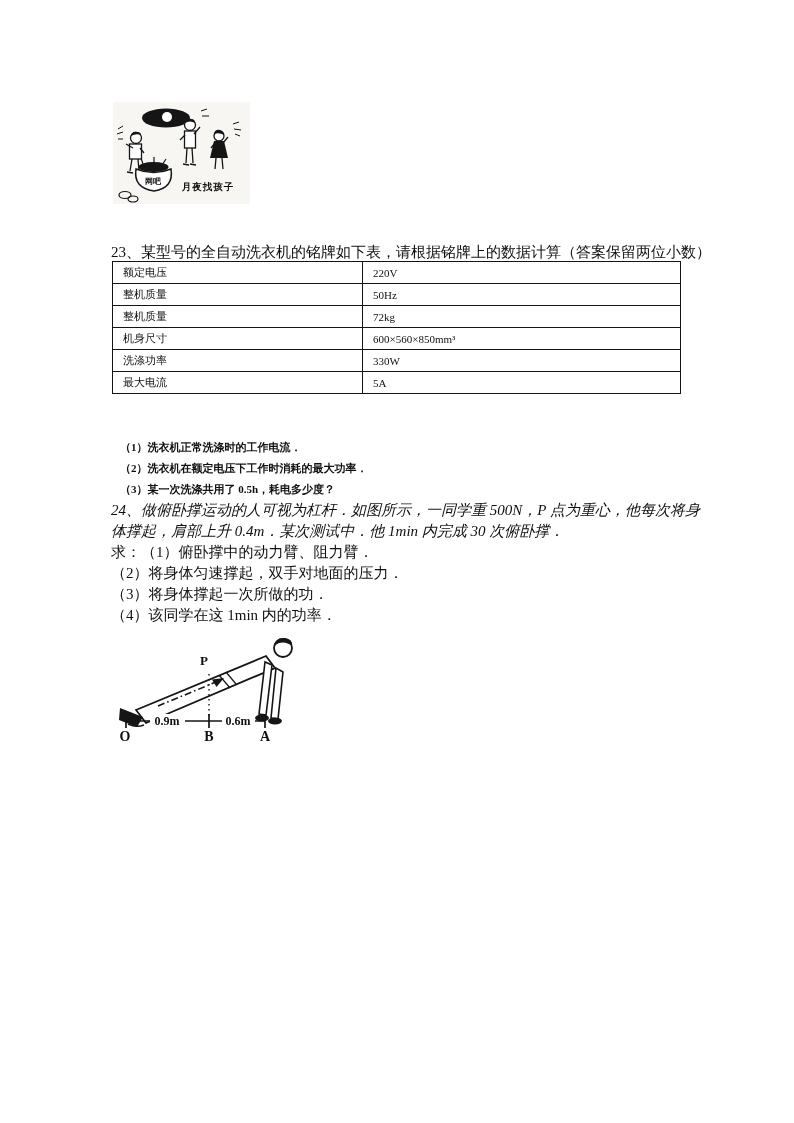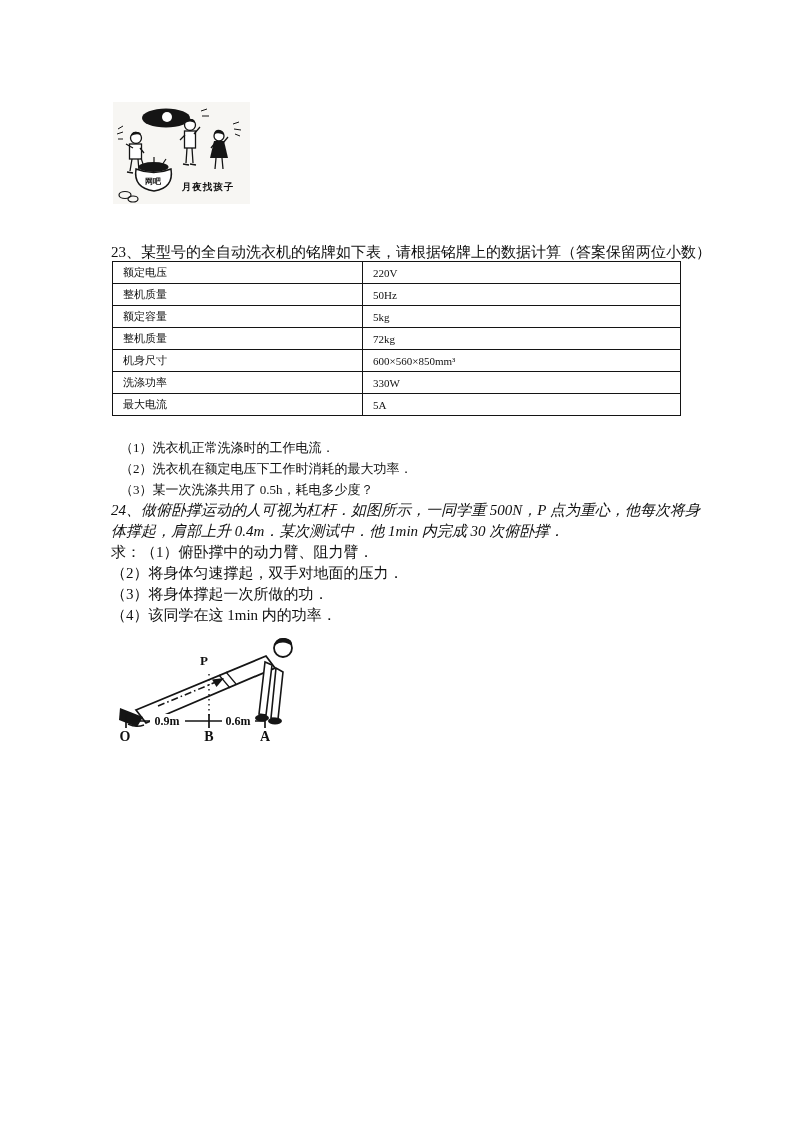--- a/index.html
+++ b/index.html
@@ -30,21 +30,21 @@
     font-size: 11px;
     padding: 0 0 0 10px;
     vertical-align: middle;
     white-space: nowrap;
     overflow: hidden;
     margin-left: 46px;
   }
   #nameplate-table col.c1 { width: 250px; }
   #nameplate-table col.c2 { width: 318px; }
   #q23-parts { left: 120px; top: 437px; }
-  #q23-parts div { font-size: 13px; line-height: 21px; white-space: nowrap; }
+  #q23-parts div { font-size: 11px; line-height: 21px; white-space: nowrap; font-weight: bold; }
 
   
   #q24-intro { left: 111px; top: 500px; width: 580px; font-style: italic; }
   #q24-intro div { font-size: 15px; line-height: 21px; white-space: nowrap; }
   #q24-parts { left: 111px; top: 542px; }
   #q24-parts div { font-size: 15px; line-height: 21px; white-space: nowrap; }
 
   
   #pushup-diagram { left: 106px; top: 634px; width: 240px; height: 112px; }
 
@@ -111,24 +111,20 @@
   <tbody>
     <tr>
       <td>额定电压</td>
       <td>220V</td>
     </tr>
     <tr>
       <td>整机质量</td>
       <td>50Hz</td>
     </tr>
     <tr>
-      <td>额定容量</td>
-      <td>5kg</td>
-    </tr>
-    <tr>
       <td>整机质量</td>
       <td>72kg</td>
     </tr>
     <tr>
       <td>机身尺寸</td>
       <td>600×560×850mm³</td>
     </tr>
     <tr>
       <td>洗涤功率</td>
       <td>330W</td>

